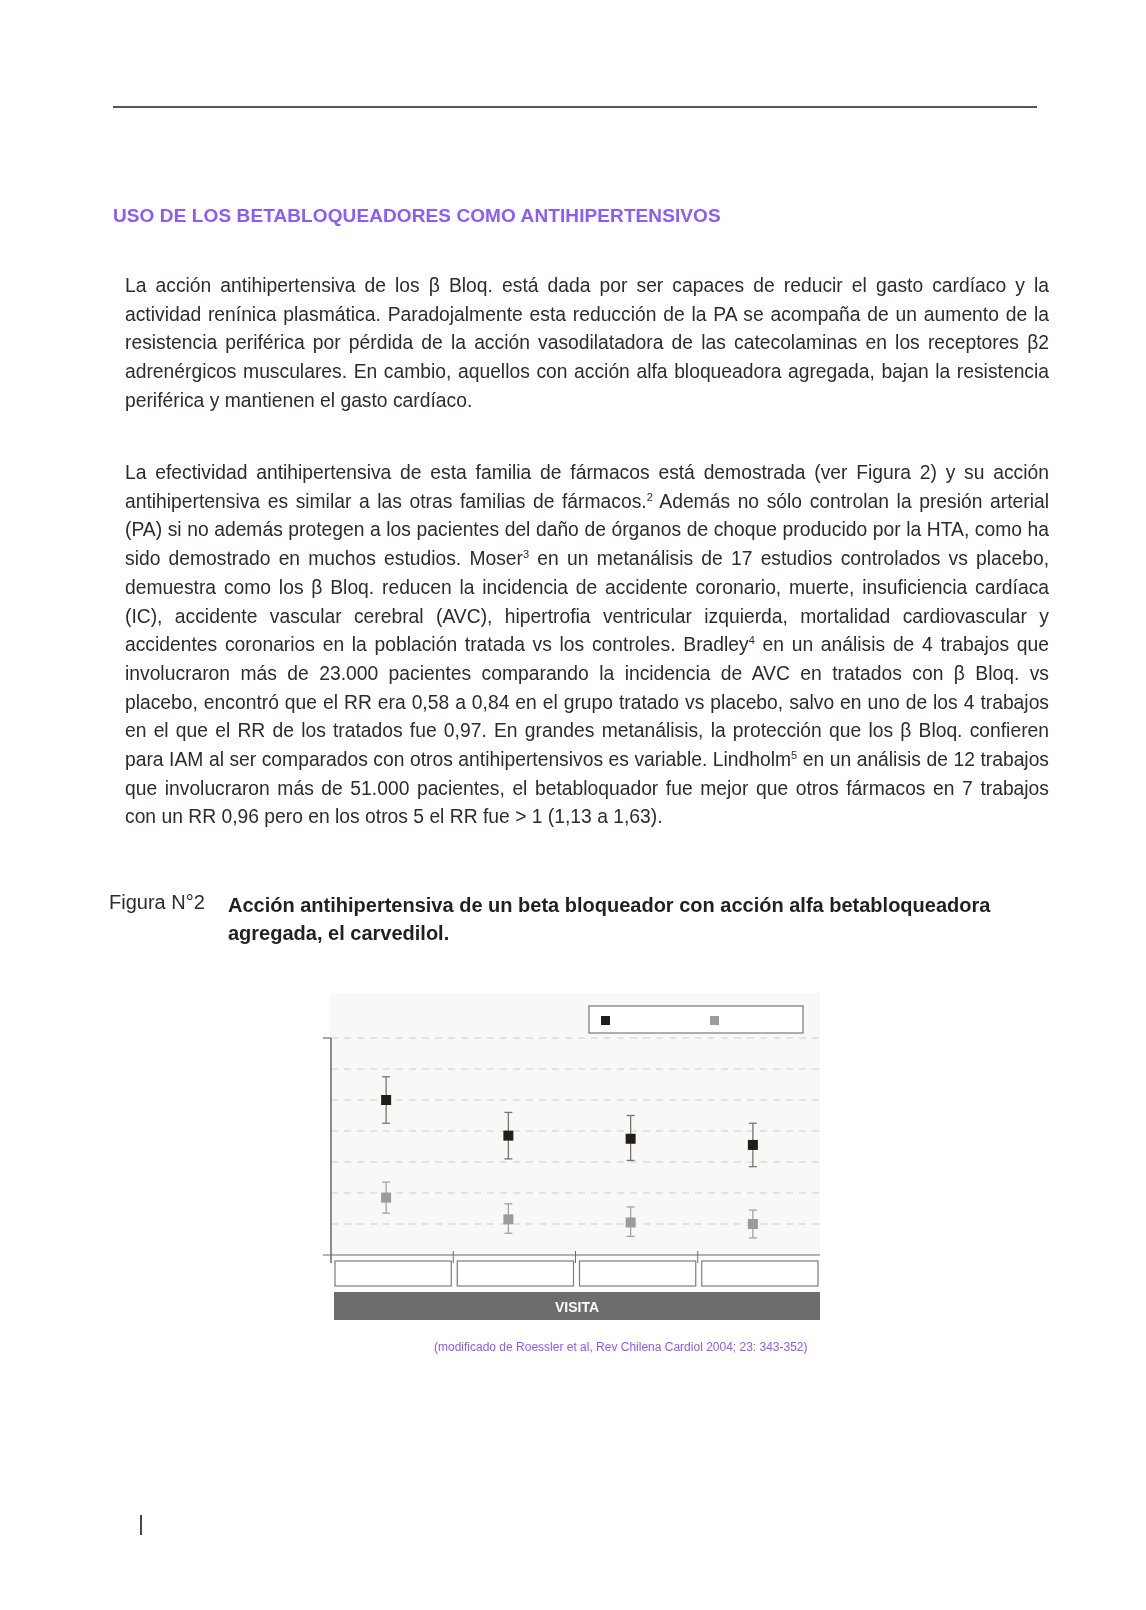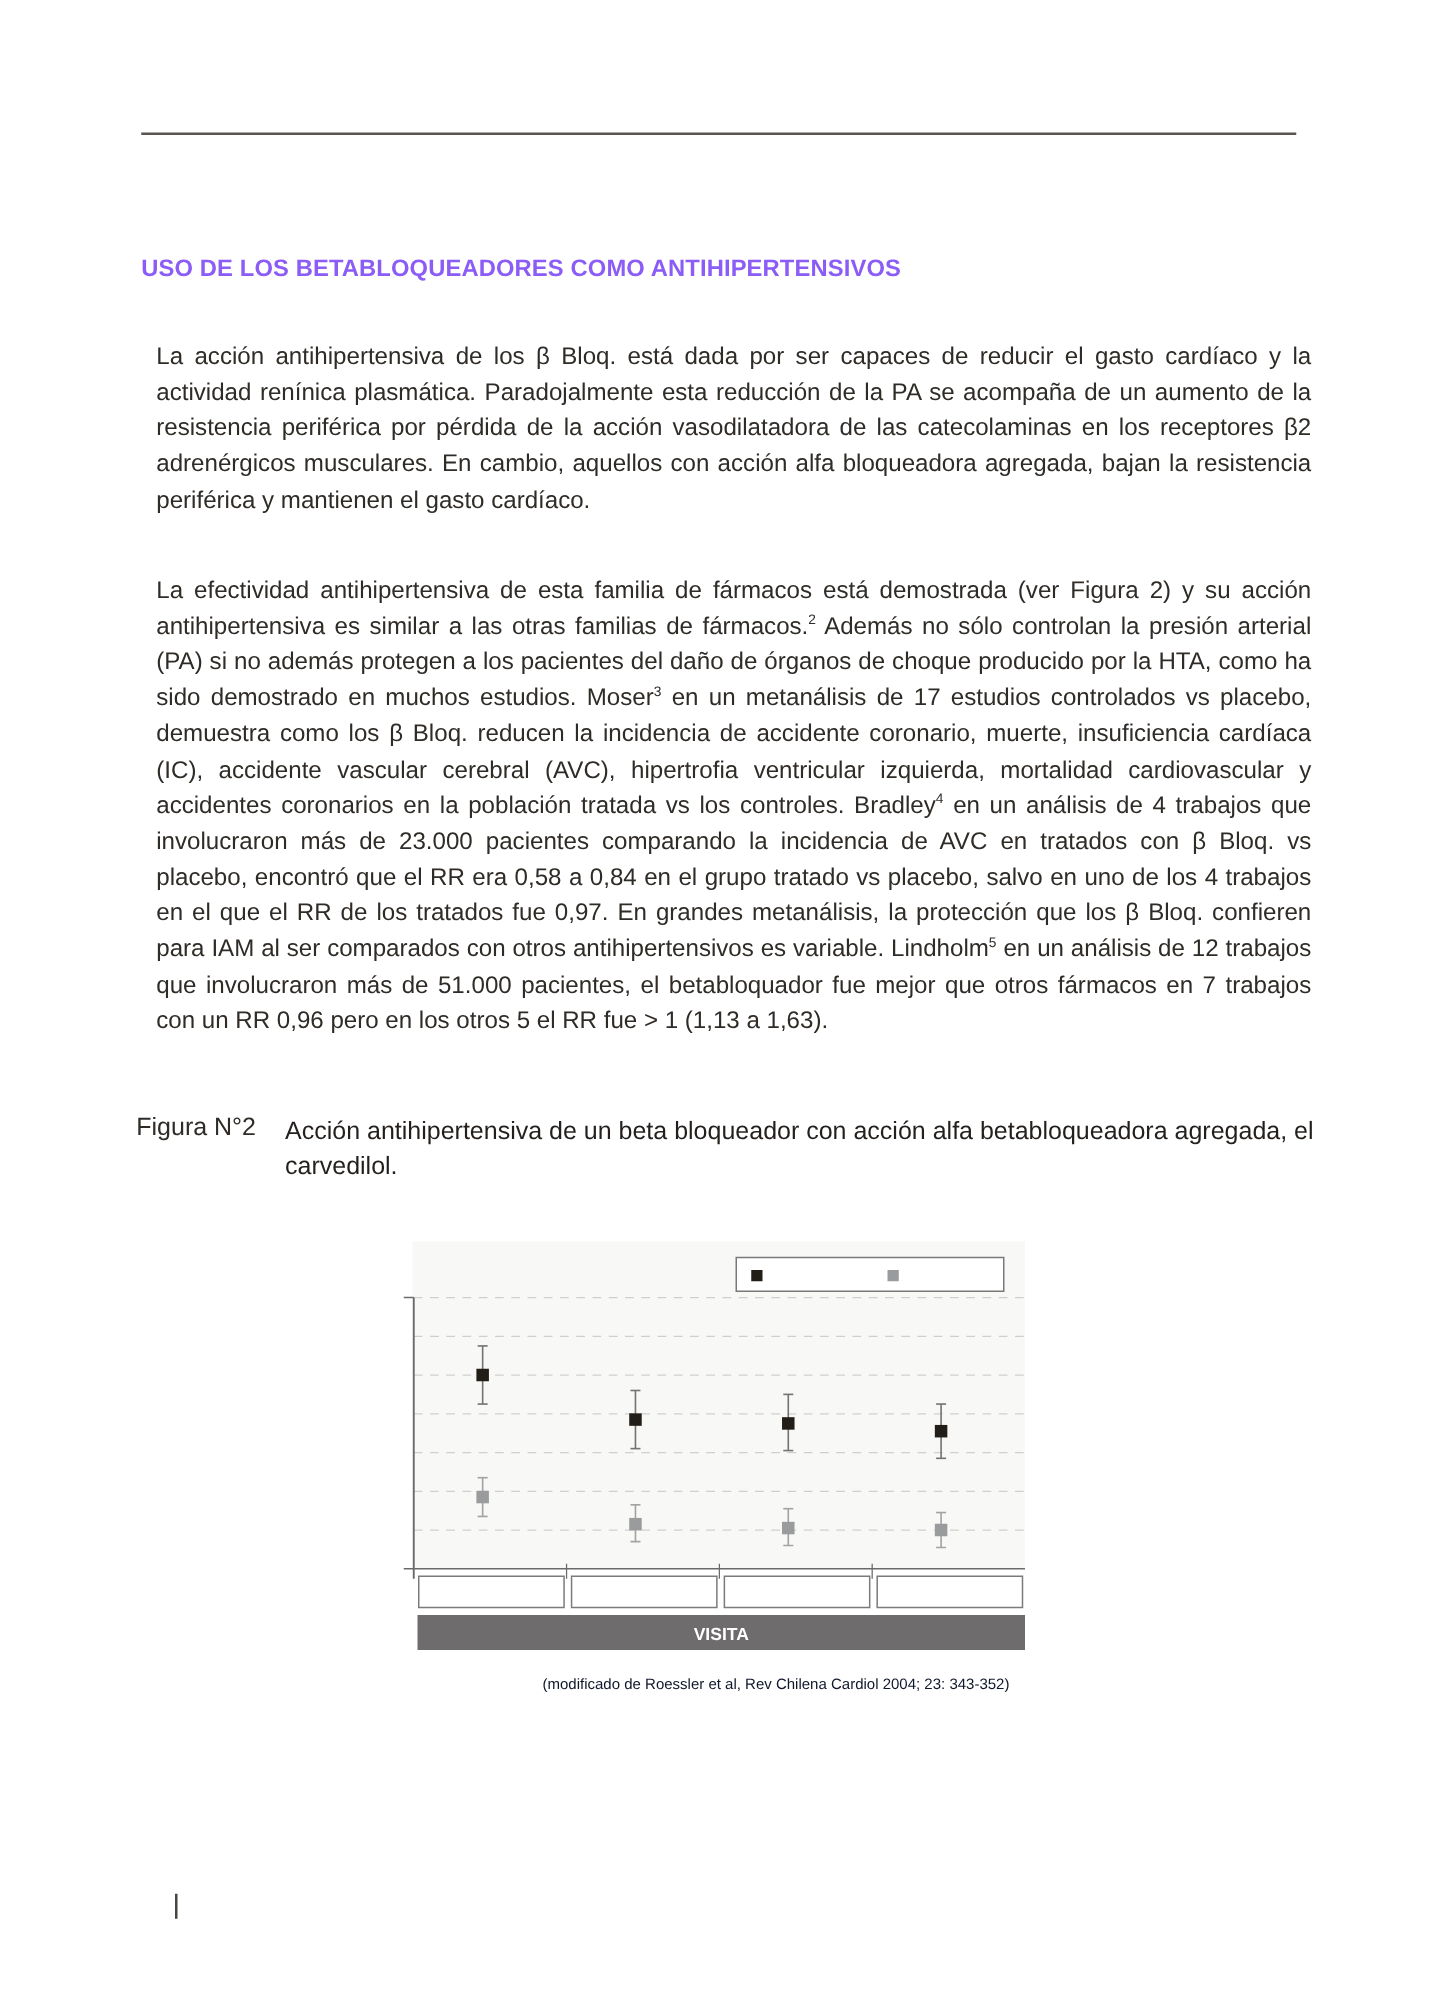--- a/index.html
+++ b/index.html
@@ -10,23 +10,23 @@
   .top-rule { position: absolute; left: 113px; top: 106px; width: 924px; height: 0; border-top: 2px solid #5a5650; }
   .section-title { position: absolute; left: 113px; top: 205px; font-weight: bold; font-size: 19px; letter-spacing: 0.1px; color: #8b5cf6; }
   .para {
     position: absolute; left: 113px; width: 924px; font-size: 19.3px; line-height: 28.7px;
     text-align: justify; color: #2f2b27; margin: 12px;
   }
   .para sup { font-size: 11px; line-height: 0; vertical-align: super; }
   #p1 { top: 260px; }
   #p2 { top: 447px; }
   .fig-label { position: absolute; left: 109px; top: 891px; font-size: 20px; color: #2f2b27; text-align: right; }
-  .fig-title { position: absolute; left: 228px; top: 891px; width: 830px; font-size: 20px; font-weight: normal; line-height: 28px; color: #231f1c; }
+  .fig-title { position: absolute; left: 228px; top: 891px; width: 830px; font-size: 20px; font-weight: bold; line-height: 28px; color: #231f1c; }
   .chart-wrap { position: absolute; left: 320px; top: 993px; width: 520px; height: 360px; }
-  .caption-src { position: absolute; left: 434px; top: 1340px; font-size: 12px; color: #0f172a; }
+  .caption-src { position: absolute; left: 434px; top: 1340px; font-size: 12px; color: #8b5cf6; }
   .page-mark { position: absolute; left: 140px; top: 1515px; width: 2px; height: 20px; background: #4a463f; }
 </style>
 </head>
 <body>
 
 <div class="top-rule"></div>
 
 <div class="section-title">USO DE LOS BETABLOQUEADORES COMO ANTIHIPERTENSIVOS</div>
 
 <p class="para" id="p1">La acción antihipertensiva de los β Bloq. está dada por ser capaces de reducir el gasto cardíaco y la actividad renínica plasmática. Paradojalmente esta reducción de la PA se acompaña de un aumento de la resistencia periférica por pérdida de la acción vasodilatadora de las catecolaminas en los receptores β2 adrenérgicos musculares. En cambio, aquellos con acción alfa bloqueadora agregada, bajan la resistencia periférica y mantienen el gasto cardíaco.</p>

